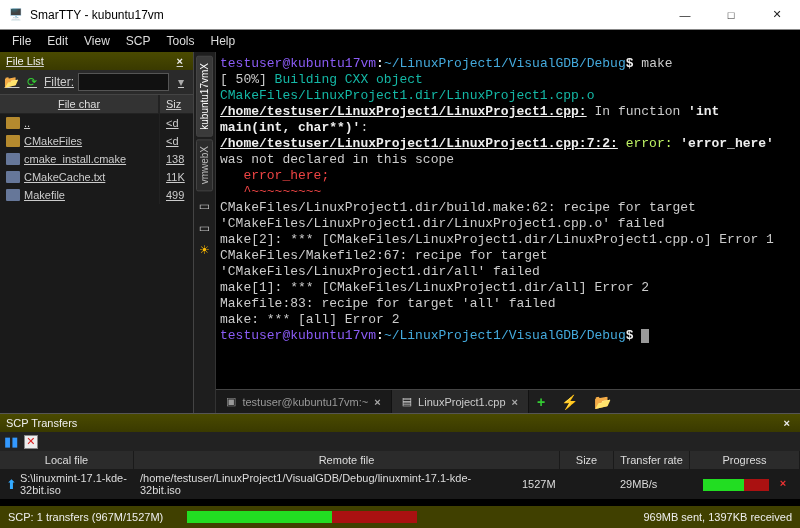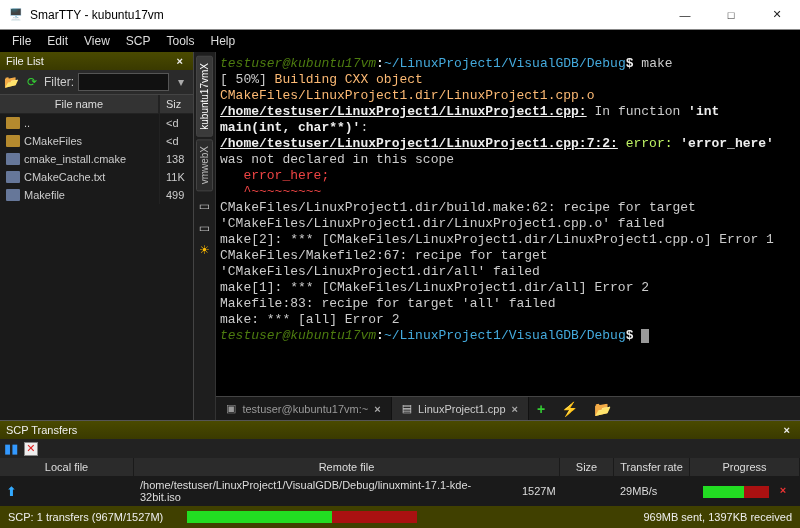--- a/index.html
+++ b/index.html
@@ -48,20 +48,21 @@
     min-height: 0;
   }
 
   
   .filelist {
     width: 194px;
     display: flex;
     flex-direction: column;
     background: #0f766e;
     border-right: 1px solid #444;
+    text-decoration: underline;
   }
   .panel-title {
     background: linear-gradient(#4a4a00,#3a3a00);
     color:#eee;
     padding: 3px 6px;
     display:flex;align-items:center;
     font-size:11px;
   }
   .panel-title .x { margin-left:auto; font-weight:bold;color:#eee;padding:0 4px;}
   .toolbar {
@@ -109,21 +110,21 @@
     flex:1;
     background:#000;
     color:#ccc;
     font-family:"Consolas","Courier New",monospace;
     font-size:13px;
     line-height:16px;
     padding:4px 4px;
     white-space:pre-wrap;
     overflow:hidden;
   }
-  .t-yellow { color:#4d7c0f;font-style:italic;}
+  .t-yellow { color:#8b5cf6;}
   .t-cyan { color:#4ad;}
   .t-error { color:#bef264;}
   .t-red { color:#e44;}
   .t-white { color:#eee;font-weight:bold;}
   .t-ul { text-decoration:underline; }
   .cursor { display:inline-block;width:8px;height:14px;background:#999;vertical-align:middle;}
 
   
   .bottabs {
     height:24px;background:#1e1e1e;display:flex;align-items:center;
@@ -160,21 +161,21 @@
   .c-prog{width:110px;text-align:center;border-right:none;}
   .scp-row { background:#1a1a1a;align-items:center;}
   .up-ico{color:#3af;font-size:13px;}
   .prog-bar{height:12px;width:66px;background:#a11;display:inline-block;position:relative;vertical-align:middle;}
   .prog-bar > i{position:absolute;left:0;top:0;bottom:0;background:#2d2;}
   .row-cancel{color:#e33;font-weight:bold;margin-left:8px;}
 
   
   .statusbar {
     height:22px;background:#404000;display:flex;align-items:center;
-    padding:0 8px;font-size:11px;color:#eee;gap:24px;
+    padding:0 8px;font-size:11px;color:#eee;gap:24px;margin-top:7px;
   }
   .statusbar .sp{flex:1;}
   .sprog{width:230px;height:12px;background:#a11;position:relative;}
   .sprog > i{position:absolute;left:0;top:0;bottom:0;background:#2d2;}
 </style>
 </head>
 <body>
 
 <div class="titlebar">
   <span class="app-icon">🖥️</span>
@@ -201,21 +202,21 @@
       <span class="x">×</span>
     </div>
     <div class="toolbar">
       <span class="ico" style="color:#c93">📂</span>
       <span class="ico" style="color:#3c3">⟳</span>
       <span>Filter:</span>
       <input value="" style="">
       <span class="ico" style="color:#aaa">▾</span>
     </div>
     <div class="list-header">
-      <div class="col-name">File name</div>
+      <div class="col-name">File char</div>
       <div class="col-size">Siz</div>
     </div>
     <div class="list-body">
       <div class="list-row">
           <div class="col-name">
             <span class="f-icon folder-icon"></span>
             <span>..</span>
           </div>
           <div class="col-size">&lt;d</div>
         </div>
@@ -253,21 +254,21 @@
   <div class="gutter">
     <div class="vtab active">kubuntu17vmX</div>
     <div class="vtab">vmwebX</div>
     <span class="gi">▭</span>
     <span class="gi">▭</span>
     <span class="gi sun">☀</span>
   </div>
 
   <div class="term-wrap">
     <div class="term"><span class="t-yellow">testuser</span><span class="t-yellow">@</span><span class="t-yellow">kubuntu17vm</span><span class="t-white">:</span><span class="t-cyan">~/LinuxProject1/VisualGDB/Debug</span><span class="t-white">$ </span><span>make</span>
-<span>[ 50%] </span><span style="color:#fdba74">Building CXX object CMakeFiles/LinuxProject1.dir/LinuxProject1.cpp.o</span>
+<span>[ 50%] </span><span style="color:#14b8a6">Building CXX object CMakeFiles/LinuxProject1.dir/LinuxProject1.cpp.o</span>
 <span class="t-white t-ul">/home/testuser/LinuxProject1/LinuxProject1.cpp:</span><span> In function </span><span class="t-white">'int main(int, char**)'</span><span>:</span>
 <span class="t-white t-ul">/home/testuser/LinuxProject1/LinuxProject1.cpp:7:2:</span><span class="t-error"> error: </span><span class="t-white">'error_here'</span><span> was not declared in this scope</span>
 <span class="t-red">   error_here;</span>
 <span class="t-red">   ^~~~~~~~~~</span>
 <span>CMakeFiles/LinuxProject1.dir/build.make:62: recipe for target 'CMakeFiles/LinuxProject1.dir/LinuxProject1.cpp.o' failed</span>
 <span>make[2]: *** [CMakeFiles/LinuxProject1.dir/LinuxProject1.cpp.o] Error 1</span>
 <span>CMakeFiles/Makefile2:67: recipe for target 'CMakeFiles/LinuxProject1.dir/all' failed</span>
 <span>make[1]: *** [CMakeFiles/LinuxProject1.dir/all] Error 2</span>
 <span>Makefile:83: recipe for target 'all' failed</span>
 <span>make: *** [all] Error 2</span>
@@ -303,20 +304,21 @@
   <div class="scp-head">
     <div class="c-local">Local file</div>
     <div class="c-remote">Remote file</div>
     <div class="c-size">Size</div>
     <div class="c-rate">Transfer rate</div>
     <div class="c-prog">Progress</div>
   </div>
   <div class="scp-row">
     <div class="c-local">
         <span class="up-ico">⬆</span>
+        <span>S:\linuxmint-17.1-kde-32bit.iso</span>
       </div>
     <div class="c-remote">/home/testuser/LinuxProject1/VisualGDB/Debug/linuxmint-17.1-kde-32bit.iso</div>
     <div class="c-size">1527M</div>
     <div class="c-rate">29MB/s</div>
     <div class="c-prog">
       <span class="prog-bar"><i id="rowprog" style="width: 63%;"></i></span>
       <span class="row-cancel">×</span>
     </div>
   </div>
 </div>

